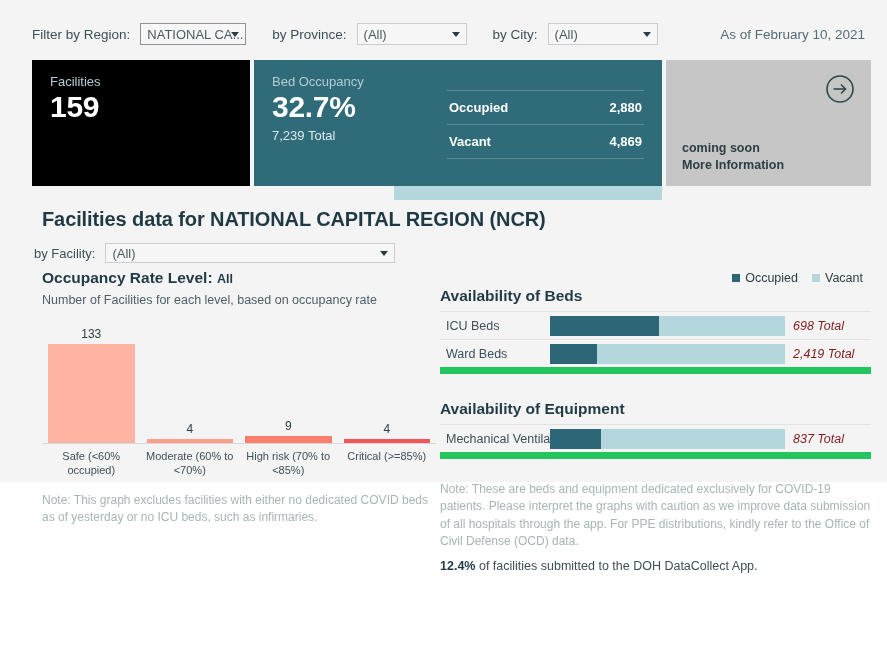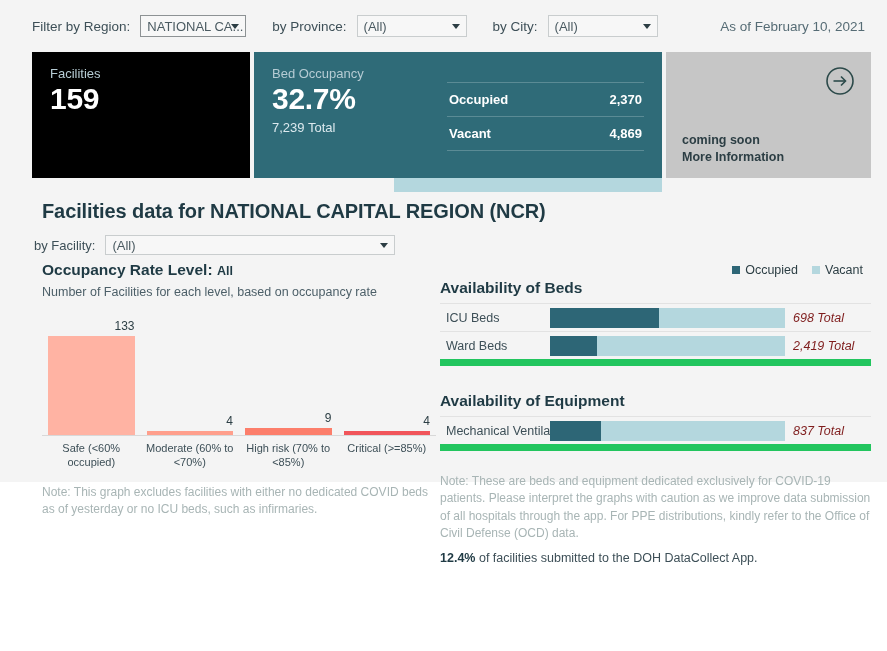--- a/index.html
+++ b/index.html
@@ -12,21 +12,21 @@
     height: 651px;
     font-family: "Liberation Sans", sans-serif;
     color: #2c3e44;
     overflow: hidden;
   }
   .dashboard {
     width: 887px;
     height: 482px;
     box-sizing: border-box;
     background: #f4f4f4;
-    padding: 0 8px 0 8px;
+    padding: 8px 8px 0 8px;
     display: flex;
     flex-direction: column;
   }
 
   
   .filter-bar {
     height: 52px;
     flex: 0 0 52px;
     display: flex;
     align-items: center;
@@ -239,21 +239,21 @@
   .barchart {
     height: 128px;
     display: flex;
     align-items: flex-end;
     border-bottom: 1px solid #d8d8d8;
   }
   .bar-col {
     flex: 1;
     display: flex;
     flex-direction: column;
-    align-items: flex-end;
+    align-items: center;
     justify-content: flex-end;
     height: 100%;
     padding: 0 6px;
     box-sizing: border-box;
   }
   .bar-val {
     font-size: 12px;
     color: #2c3e44;
     margin-bottom: 3px;
   }
@@ -367,21 +367,21 @@
 
     <div class="card-occupancy">
       <div class="occ-left">
         <div class="kpi-caption">Bed Occupancy</div>
         <div class="kpi-value">32.7%</div>
         <div class="kpi-sub">7,239 Total</div>
       </div>
       <div class="occ-right">
         <div class="occ-row">
           <span>Occupied</span>
-          <span class="val">2,370</span>
+          <span class="val">2,880</span>
         </div>
         <div class="occ-row">
           <span>Vacant</span>
           <span class="val">4,869</span>
         </div>
       </div>
       <div class="progress-under"></div>
     </div>
 
     <div class="card-more">

